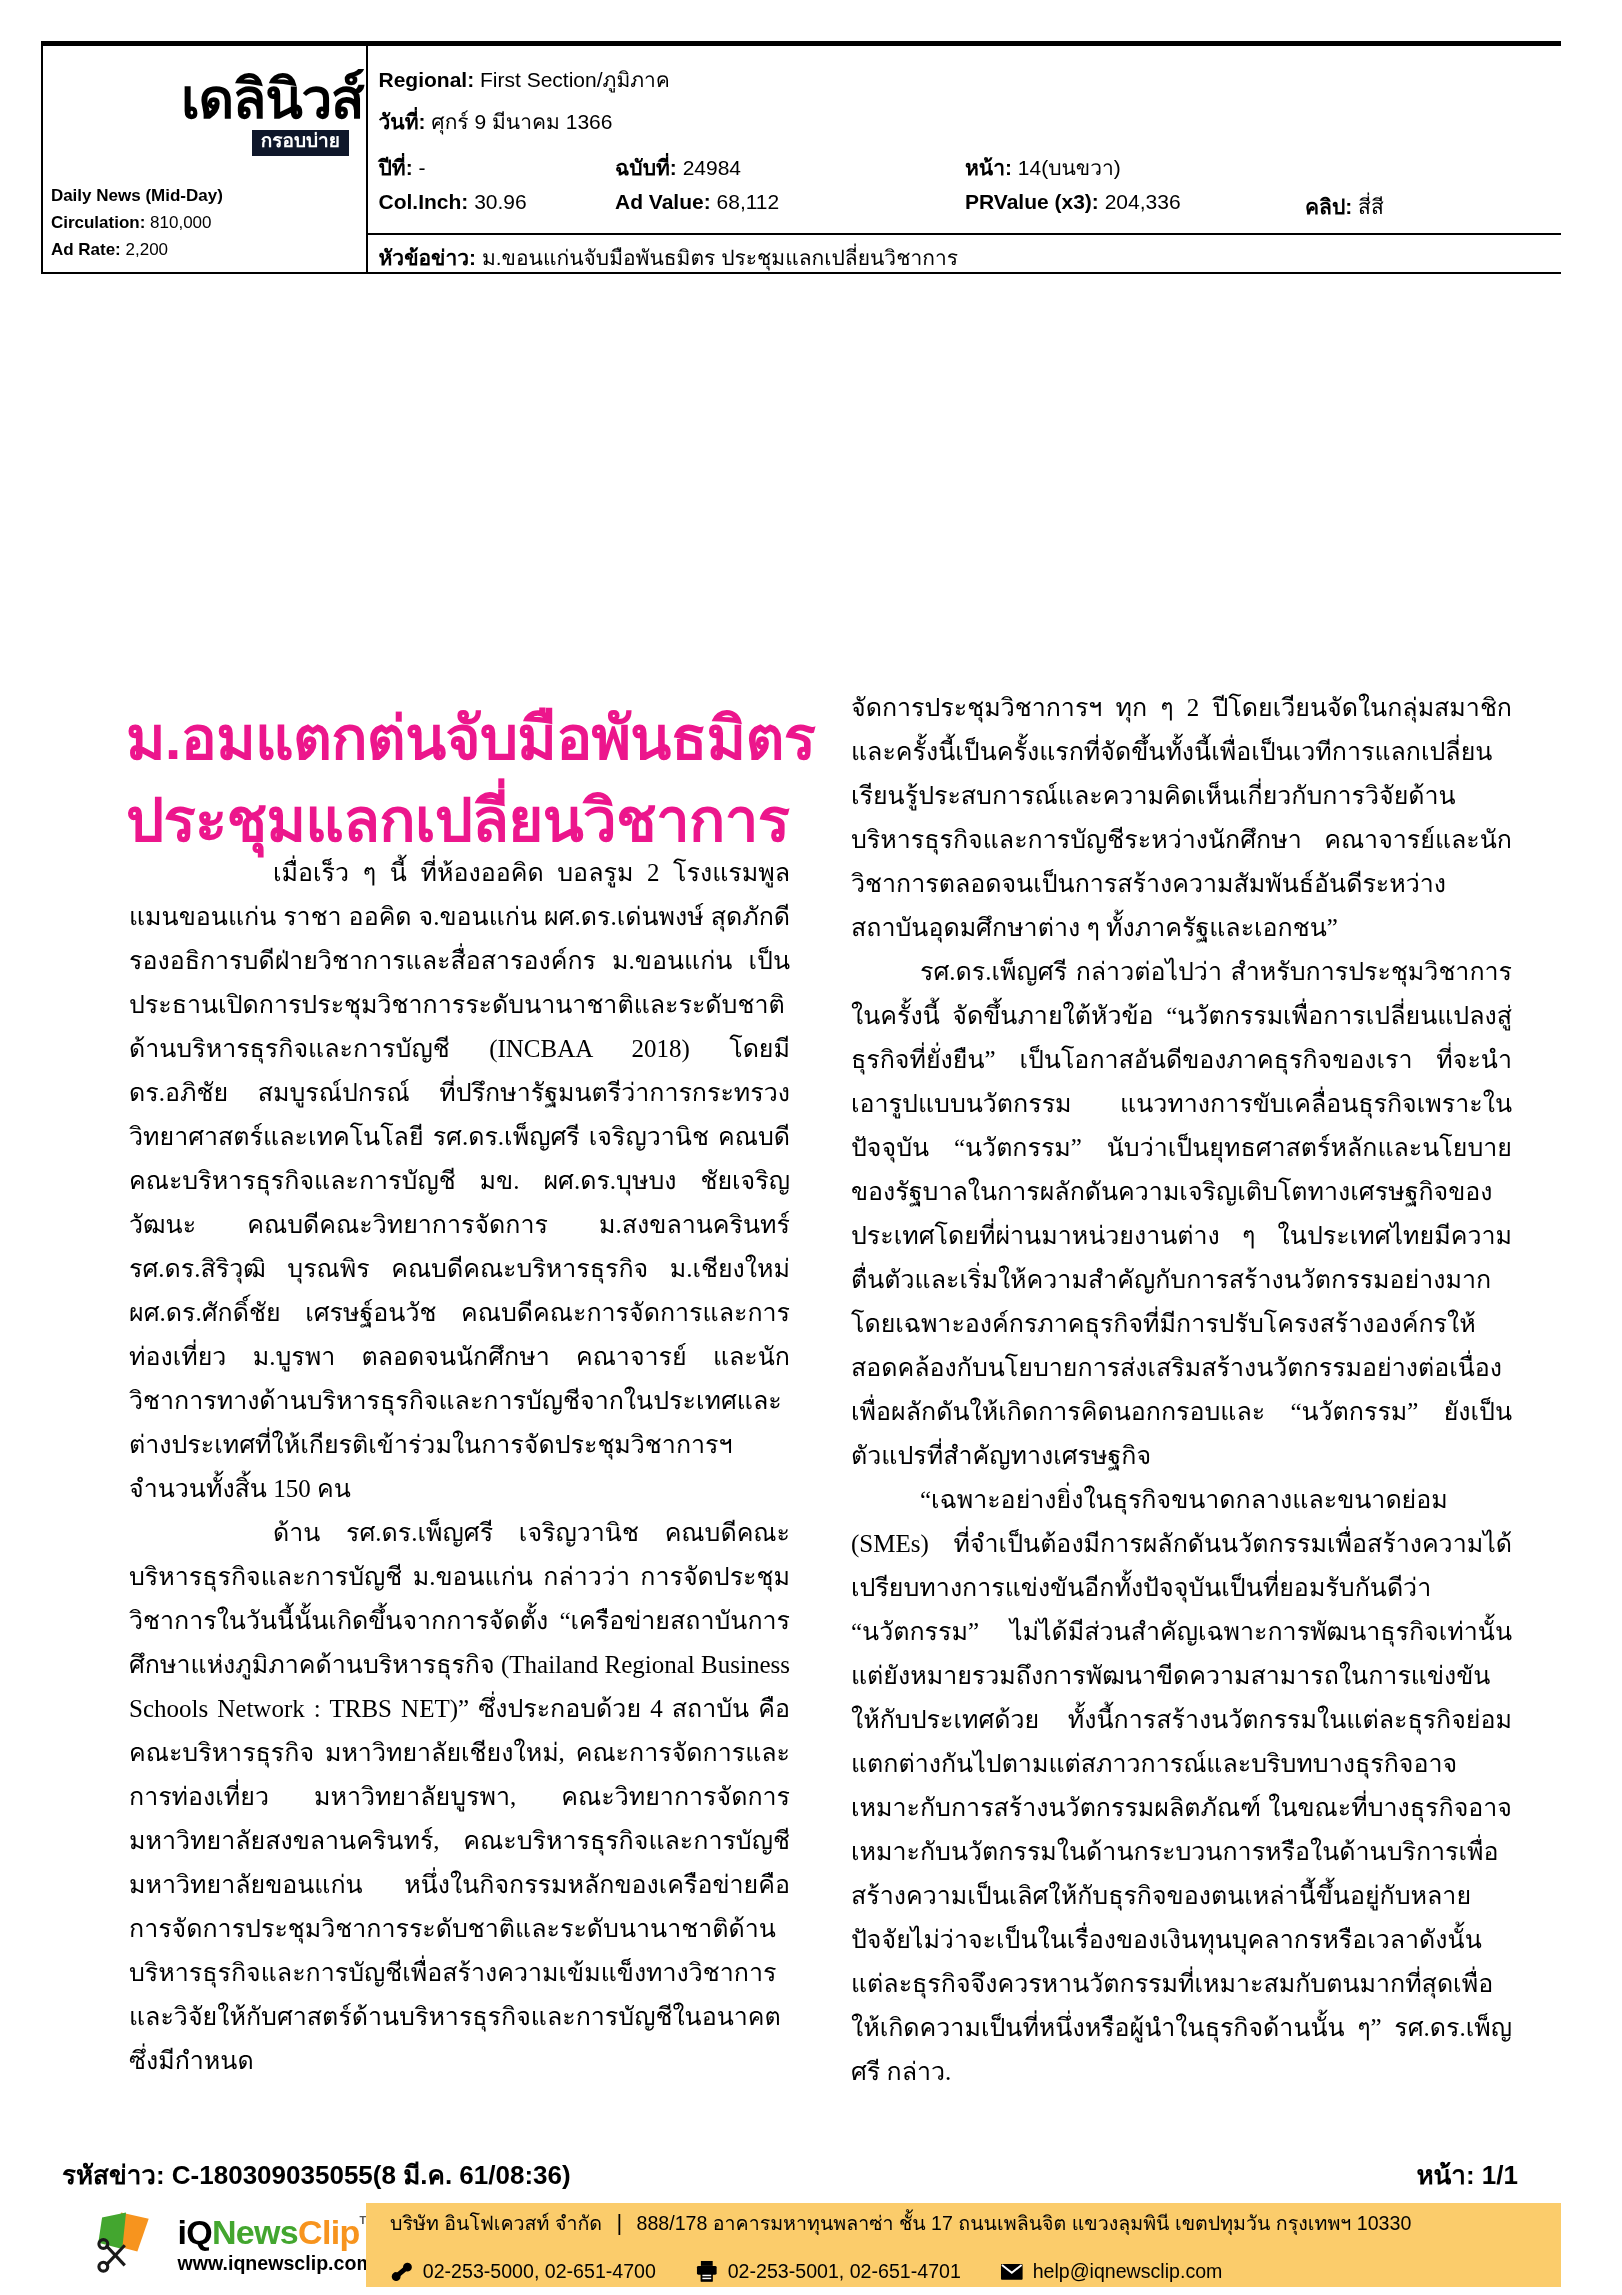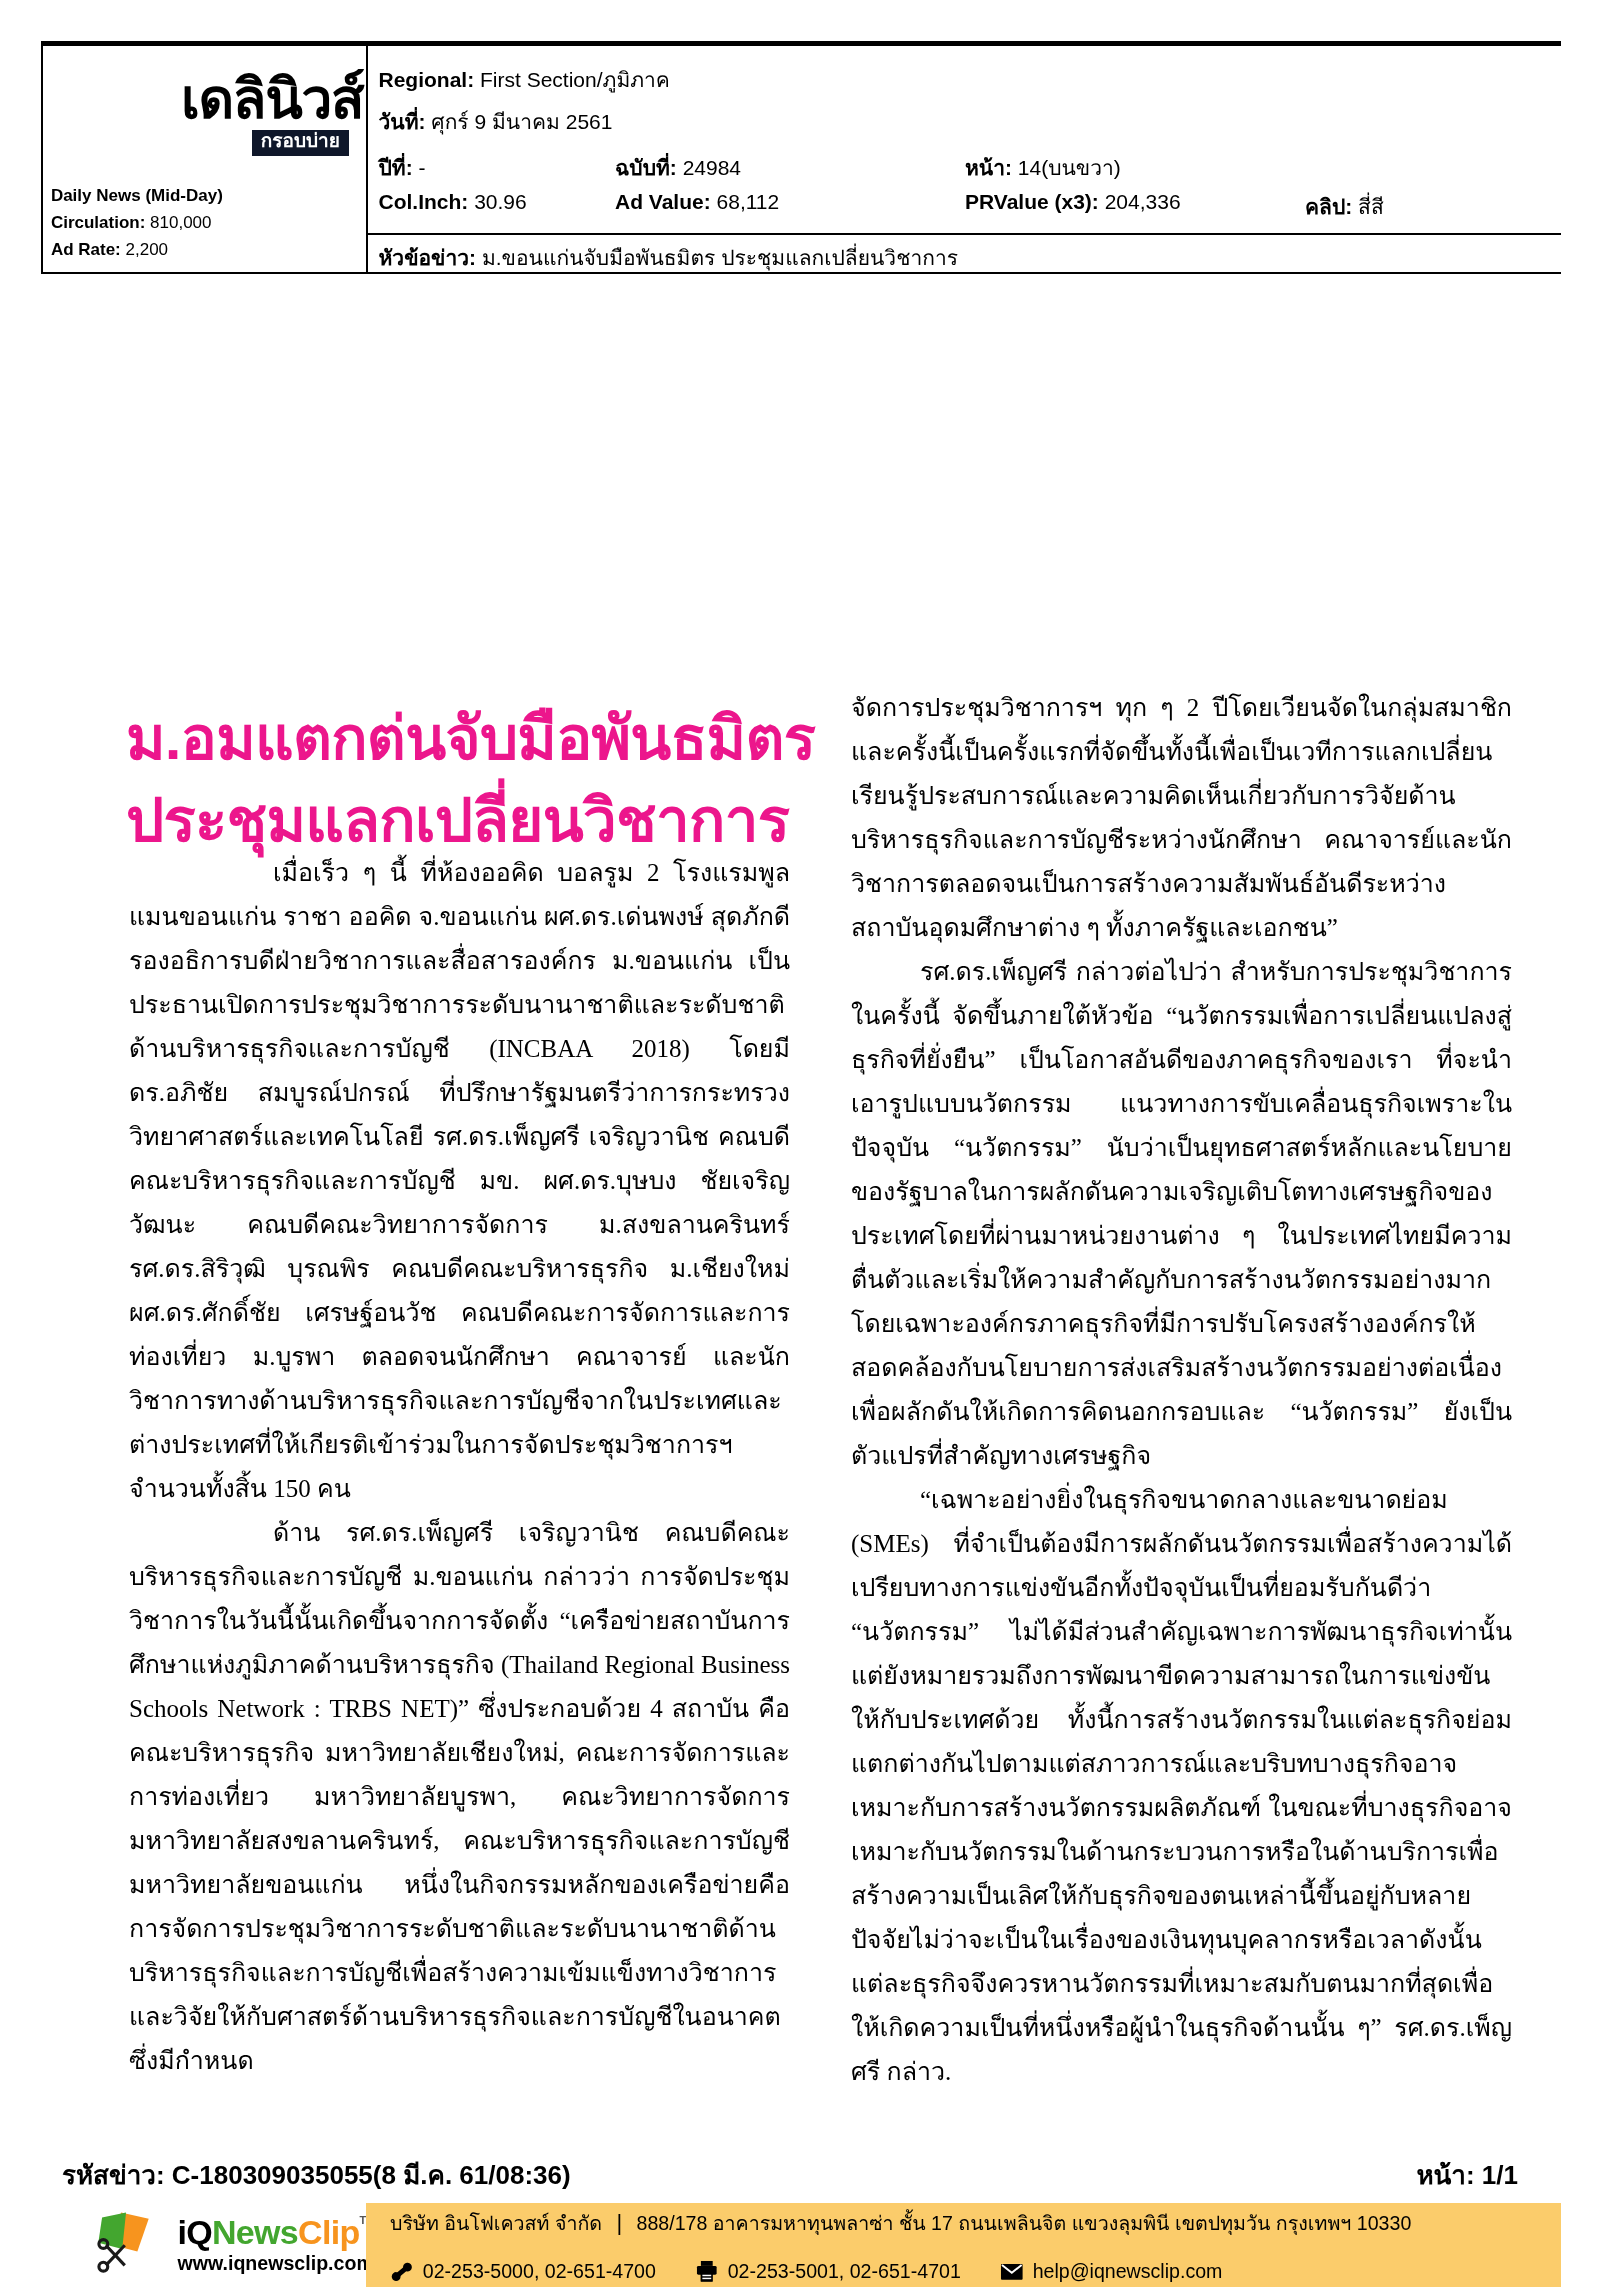--- a/index.html
+++ b/index.html
@@ -101,21 +101,21 @@
       <div class="logo-title">เดลินิวส์</div>
       <span class="logo-badge">กรอบบ่าย</span>
       <div class="pub">
         <div><span class="lbl">Daily News (Mid-Day)</span></div>
         <div><span class="lbl">Circulation:</span> <span>810,000</span></div>
         <div><span class="lbl">Ad Rate:</span> <span>2,200</span></div>
       </div>
     </div>
     <div class="header-right">
       <div class="hr-row row-section"><span class="lbl">Regional:</span> <span>First Section/ภูมิภาค</span></div>
-      <div class="hr-row row-date"><span class="lbl">วันที่:</span> <span>ศุกร์ 9 มีนาคม 2561</span></div>
+      <div class="hr-row row-date"><span class="lbl">วันที่:</span> <span>ศุกร์ 9 มีนาคม 1366</span></div>
 
       <div class="hr-row row-3 c1"><span class="lbl">ปีที่:</span> <span>-</span></div>
       <div class="hr-row row-3 c2"><span class="lbl">ฉบับที่:</span> <span>24984</span></div>
       <div class="hr-row row-3 c3"><span class="lbl">หน้า:</span> <span>14(บนขวา)</span></div>
 
       <div class="hr-row row-4 c1"><span class="lbl">Col.Inch:</span> <span>30.96</span></div>
       <div class="hr-row row-4 c2"><span class="lbl">Ad Value:</span> <span>68,112</span></div>
       <div class="hr-row row-4 c3"><span class="lbl">PRValue (x3):</span> <span>204,336</span></div>
       <div class="hr-row row-4 c4"><span class="lbl">คลิป:</span> <span>สี่สี</span></div>
 

